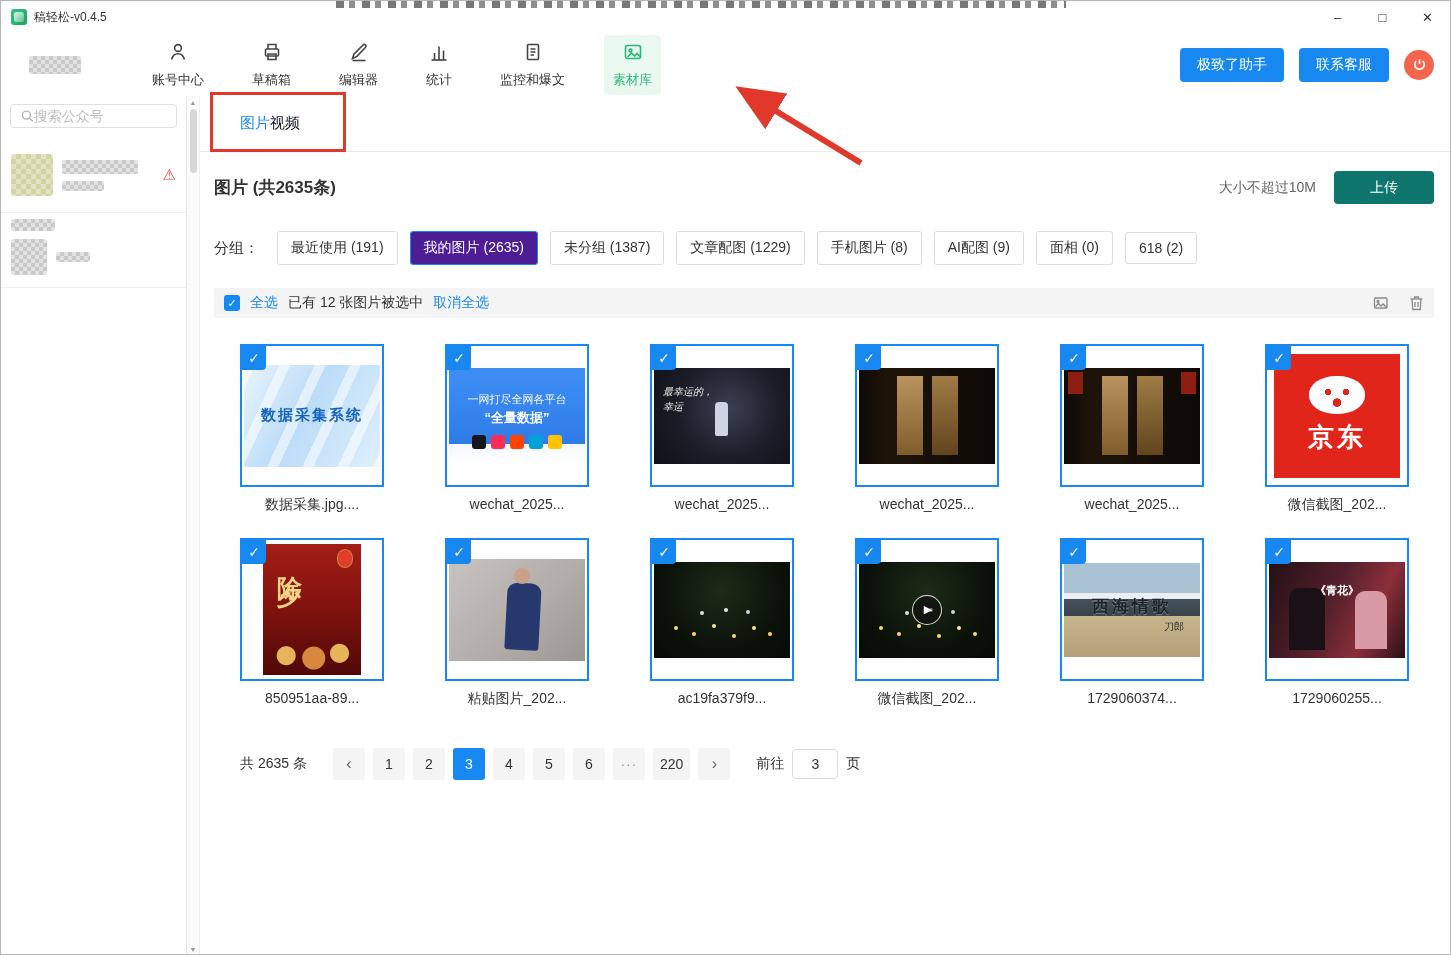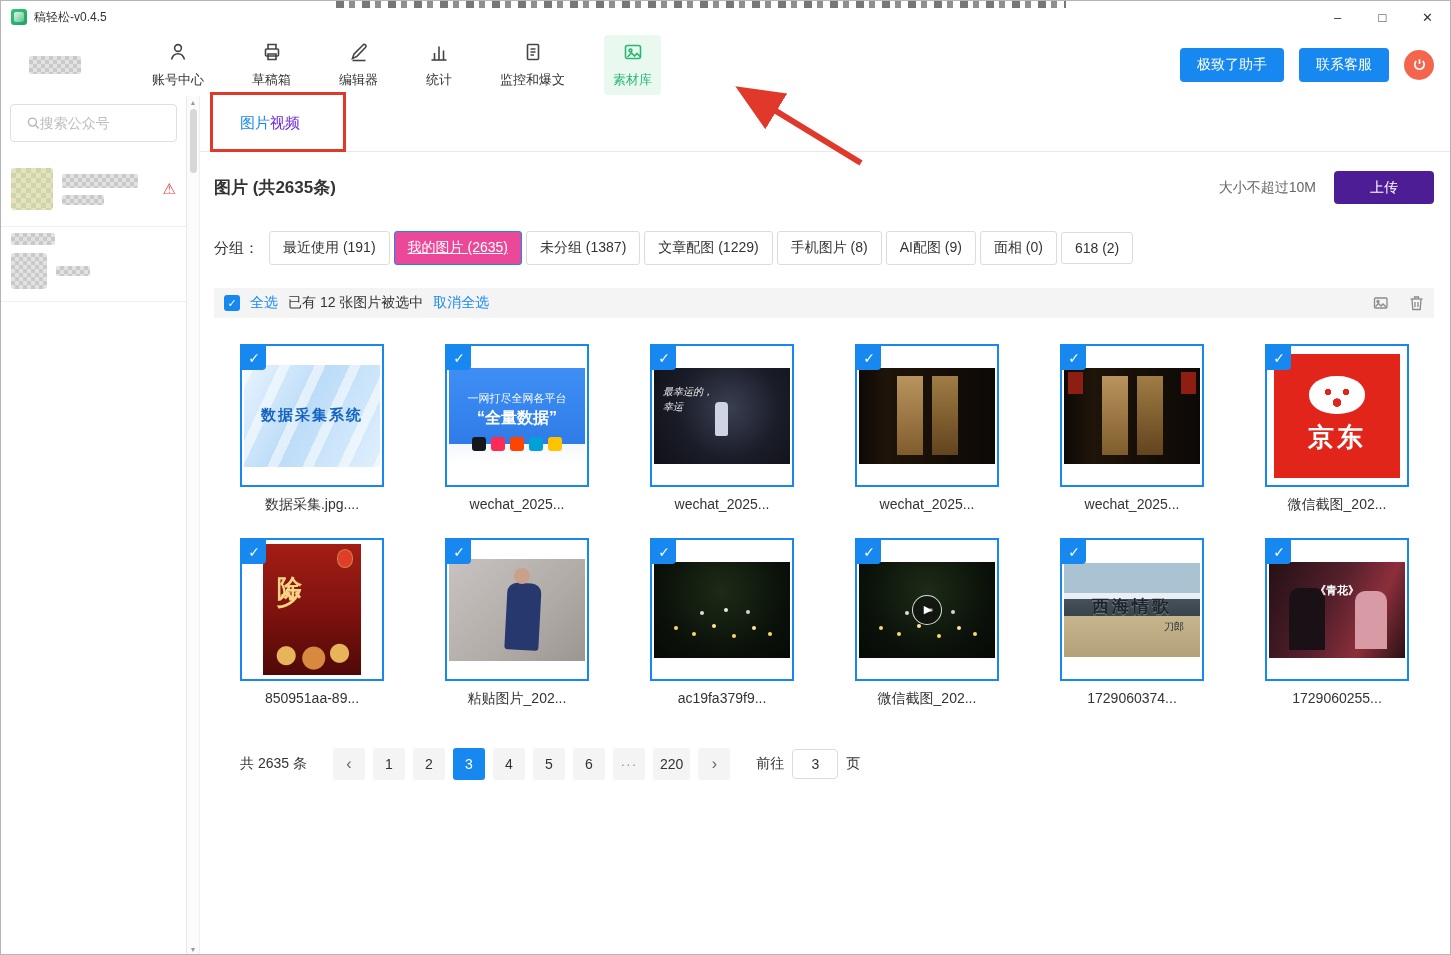--- a/index.html
+++ b/index.html
@@ -31,55 +31,55 @@
   .btn-blue { background:#1788f0; color:#fff; border:none; border-radius:4px; padding:8px 17px; font-size:14px; cursor:pointer; font-family:inherit; }
   .power-btn { width:30px; height:30px; border-radius:50%; background:#f4654e; display:flex; align-items:center; justify-content:center; cursor:pointer; }
 
   
   .anno-rect { position:absolute; left:209px; top:91px; width:136px; height:60px; border:3px solid #e0392b; z-index:60; pointer-events:none; }
   .anno-arrow { position:absolute; left:690px; top:70px; width:200px; height:110px; z-index:60; pointer-events:none; }
 
   
   .body-row { display:flex; height:860px; }
   .sidebar { width:186px; border-right:1px solid #e8e8e8; position:relative; background:#fff; }
-  .search-box { margin:8px 9px 10px 9px; height:38px; border:1px solid #dcdfe6; border-radius:4px; display:flex; align-items:center; padding:0 16px; gap:0; }
+  .search-box { margin:8px 9px 10px 9px; height:24px; border:1px solid #dcdfe6; border-radius:4px; display:flex; align-items:center; padding:0 10px; gap:0; }
   .search-box input { border:none; outline:none; width:100%; font-size:14px; color:#333; font-family:inherit; }
   .search-box input::placeholder { color:#bdbdbd; }
   .account-item { display:flex; align-items:center; gap:9px; padding:16px 10px; border-bottom:1px solid #efefef; position:relative; }
   .avatar { width:42px; height:42px; border-radius:3px; flex:0 0 auto; }
   .avatar-sm { width:36px; height:36px; }
   .acc-lines { flex:1; }
   .m-line { height:14px; width:76px; border-radius:2px; }
   .m-line2 { height:10px; width:42px; margin-top:7px; border-radius:2px; }
   .warn { color:#e64340; font-size:15px; margin-left:auto; }
   .account-item2 { padding:6px 10px 12px 10px; border-bottom:1px solid #efefef; }
   .acc2-top { height:12px; width:44px; margin-bottom:8px; border-radius:2px; }
   .acc2-row { display:flex; gap:9px; align-items:center; }
 
   .vscroll { width:13px; background:#fbfbfb; border-right:1px solid #eee; display:flex; flex-direction:column; align-items:center; position:relative; }
   .vs-arrow { font-size:7px; color:#9a9a9a; padding:3px 0; cursor:pointer; }
   .vs-thumb { width:7px; height:64px; background:#d7d7d7; border-radius:4px; cursor:pointer; }
   .vs-bottom { margin-top:auto; }
 
   .main { flex:1; display:flex; flex-direction:column; background:#fff; }
   .tabs-row { height:56px; display:flex; align-items:stretch; padding-left:40px; border-bottom:1px solid #e8e8e8; }
-  .tab { font-size:15px; color:#6d28d9; display:flex; align-items:center; position:relative; cursor:pointer; }
+  .tab { font-size:15px; color:#0f172a; display:flex; align-items:center; position:relative; cursor:pointer; }
   .tab.active { color:#1788f0; }
   .tab.active::after { content:""; position:absolute; bottom:-1px; left:-2px; right:-2px; height:2px; background:#1788f0; }
 
   .content { padding:0 16px 0 14px; }
   .page-header { display:flex; align-items:center; margin-top:19px; }
   .page-title { font-size:17px; font-weight:bold; color:#333; }
   .size-hint { margin-left:auto; font-size:14px; color:#666; }
-  .upload-btn { margin-left:18px; width:100px; height:33px; background:#4c1d95; color:#fff; border:none; border-radius:4px; font-size:14px; cursor:pointer; font-family:inherit; }
-
-  .groups-row { display:flex; align-items:center; gap:4px; margin-top:27px; }
+  .upload-btn { margin-left:18px; width:100px; height:33px; background:#0f766e; color:#fff; border:none; border-radius:4px; font-size:14px; cursor:pointer; font-family:inherit; }
+
+  .groups-row { display:flex; align-items:center; gap:12px; margin-top:27px; }
   .group-label { font-size:15px; color:#333; margin-right:6px; }
   .chip { padding:7px 13px; border:1px solid #dcdcdc; border-radius:3px; font-size:14px; color:#333; background:#fff; cursor:pointer; white-space:nowrap; }
-  .chip.active { background:#ec4899; border-color:#1788f0; color:#fff;text-decoration:underline; }
+  .chip.active { background:#4c1d95; border-color:#1788f0; color:#fff; }
 
   .selection-bar { margin-top:23px; background:#f4f4f5; height:30px; display:flex; align-items:center; padding:0 10px; gap:10px; font-size:14px; }
   .sel-chk { width:16px; height:16px; background:#1788f0; border-radius:3px; color:#fff; font-size:11px; display:flex; align-items:center; justify-content:center; cursor:pointer; }
   .link-blue { color:#1788f0; cursor:pointer; }
   .sel-status { color:#333; }
   .sel-icons { margin-left:auto; display:flex; gap:20px; align-items:center; }
   .sel-icons svg { stroke:#8a8a8a; cursor:pointer; }
 
   
   .grid { display:grid; grid-template-columns:repeat(6,144px); column-gap:61px; row-gap:24px; margin:26px 0 0 26px; }
@@ -88,21 +88,21 @@
   .chk { position:absolute; top:0; left:0; width:24px; height:24px; background:#1788f0; color:#fff; font-size:14px; display:flex; align-items:center; justify-content:center; z-index:5; border-bottom-right-radius:4px; }
   .fname { margin-top:9px; text-align:center; font-size:14px; color:#333; white-space:nowrap; overflow:hidden; text-overflow:ellipsis; }
   .thumb { position:relative; width:136px; height:96px; overflow:hidden; display:flex; align-items:center; justify-content:center; }
 
   .t1 { height:102px; background:linear-gradient(120deg,#e9f4fe 0%,#bcdcf8 45%,#dff0fd 100%); }
   .t1::before { content:""; position:absolute; inset:0; background:repeating-linear-gradient(115deg,rgba(255,255,255,.55) 0 10px,transparent 10px 32px); }
   .t1 span { position:relative; color:#1565c0; font-weight:bold; font-size:15px; letter-spacing:2px; }
 
   .t2 { flex-direction:column; background:linear-gradient(180deg,#3f8ef5 0%,#2f7ce8 79%,#f4f7fa 79%,#fff 100%); color:#fff; padding-top:10px; }
   .t2 .l1 { font-size:11px; }
-  .t2 .l2 { font-size:16px; font-weight:bold; margin-top:2px; }
+  .t2 .l2 { font-size:13px; font-weight:bold; margin-top:2px; }
   .t2 .app-icons { display:flex; gap:5px; margin-top:8px; }
   .t2 .app-icons i { width:14px; height:14px; border-radius:3px; display:block; }
 
   .t3 { background:radial-gradient(circle at 55% 42%, #3a3f52 0%, #1a1c27 55%, #101018 100%); }
   .t3::after { content:""; position:absolute; left:61px; top:34px; width:13px; height:34px; background:#cfd4e4; border-radius:4px 4px 2px 2px; }
   .t3 span { position:absolute; left:9px; top:16px; width:52px; color:#eee; font-size:10px; font-style:italic; line-height:1.5; }
 
   .doors { background:linear-gradient(90deg,#0d0906 0%,#1f1409 20%,#0d0906 100%); }
   .doors::before { content:""; position:absolute; left:28%; top:9%; width:19%; height:82%; background:linear-gradient(180deg,#caa268,#8a652f); opacity:.9; }
   .doors::after { content:""; position:absolute; left:54%; top:9%; width:19%; height:82%; background:linear-gradient(180deg,#b8904f,#6f4d22); opacity:.85; }

